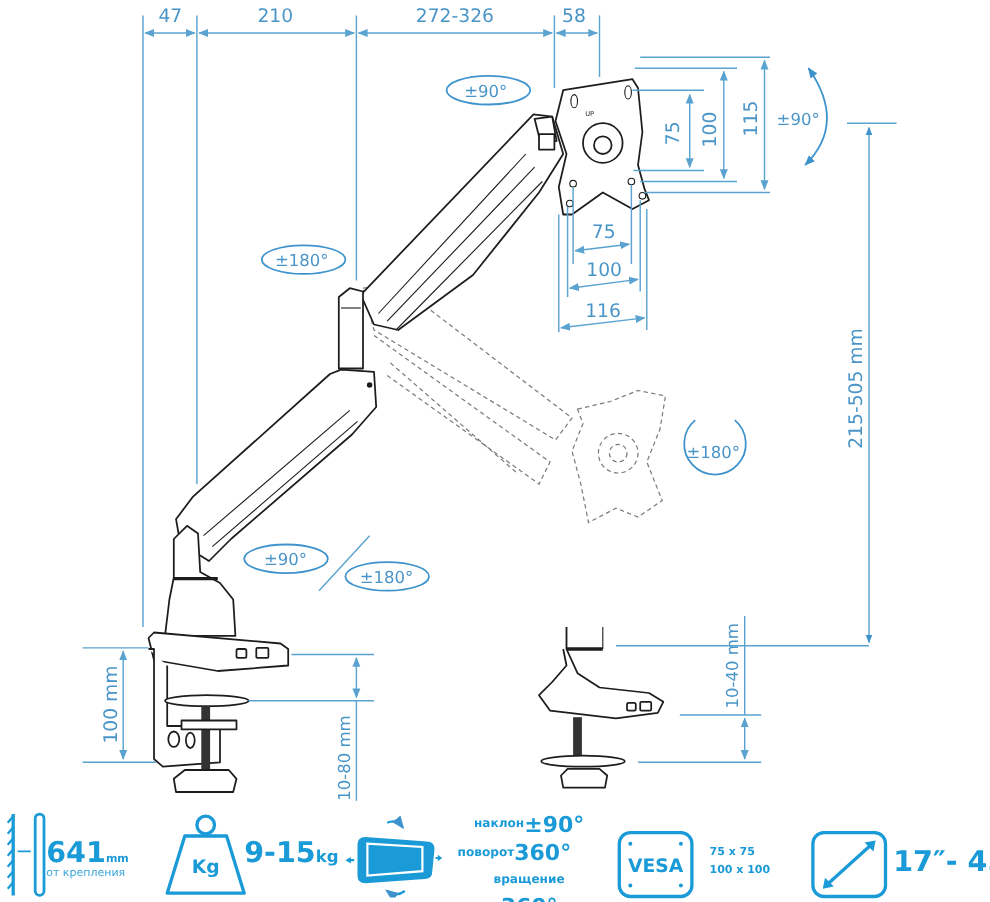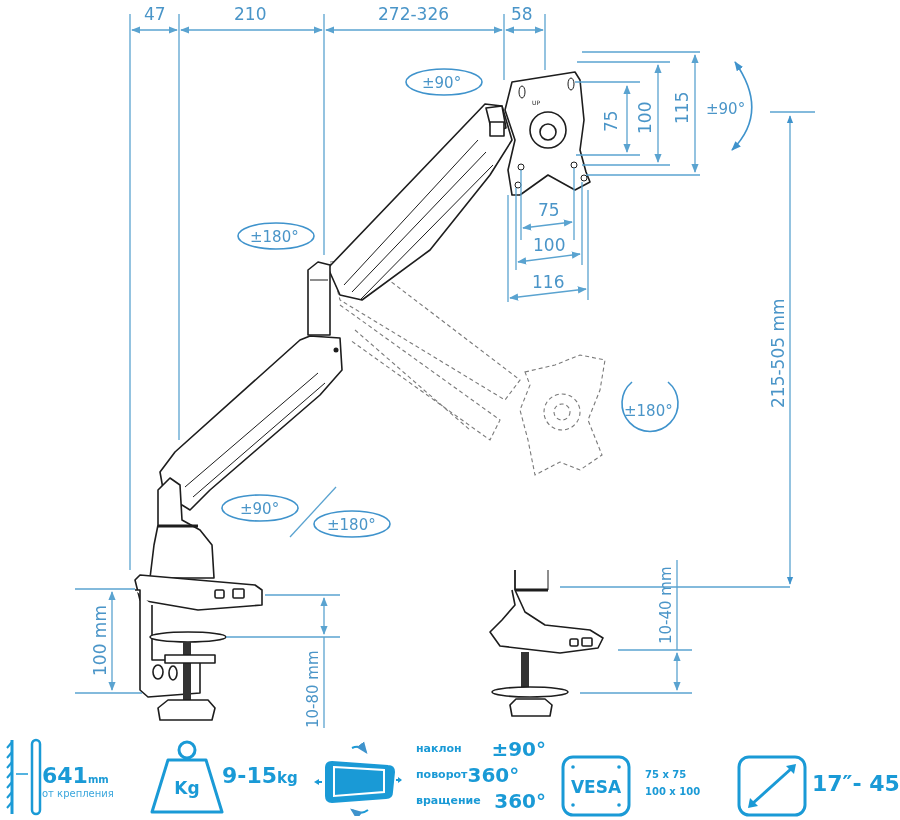--- a/index.html
+++ b/index.html
@@ -9,21 +9,21 @@
   .dimsmall { font-family:"DejaVu Sans", sans-serif; fill:#4a95c8; font-size:15px; }
   .dim { stroke:#5aa3d0; stroke-width:1.3; fill:none; }
   .arm { stroke:#1d1d1d; stroke-width:1.6; fill:#ffffff; stroke-linejoin:round; }
   .armthin { stroke:#1d1d1d; stroke-width:1; fill:none; }
   .ghost { stroke:#7a7a7a; stroke-width:1.1; fill:none; stroke-dasharray:4 3; }
   .rot { stroke:#3f93cc; stroke-width:1.6; fill:none; }
   .rottext { font-family:"DejaVu Sans", sans-serif; fill:#4a95c8; font-size:15px; }
 
   .specbar { position:absolute; left:0; top:734px; width:900px; height:86px; }
   .spec { position:absolute; color:#1a9ad6; font-family:"DejaVu Sans", sans-serif; font-weight:bold; }
-  .big { font-size:22px; line-height:24px; }
+  .big { font-size:26px; line-height:24px; }
   .small { font-size:10px; font-weight:normal; line-height:12px; color:#3aa6dc; }
   .lbl { font-size:11px; line-height:24px; }
   .val { font-size:20px; line-height:24px; }
 </style>
 </head>
 <body>
 
 <svg id="diagram" viewBox="0 0 900 820" xmlns="http://www.w3.org/2000/svg">
   <defs>
     <marker id="ah" viewBox="0 0 10 10" refX="9" refY="5" markerWidth="7" markerHeight="7" orient="auto-start-reverse">
@@ -221,29 +221,29 @@
     <path d="M20,22 L76,26 Q82,26 82,32 L80,52 Q80,58 74,58 L20,62 Q14,62 14,56 L14,28 Q14,22 20,22 z" fill="#1a9ad6" stroke="#1a9ad6" stroke-width="2"></path>
     <path d="M22,27 L72,30 L72,52 L22,56 z" fill="#1a9ad6" stroke="#ffffff" stroke-width="2"></path>
     <path d="M40,8 Q48,4 54,12" fill="none" stroke="#1a9ad6" stroke-width="2" marker-end="url(#rah)"></path>
     <path d="M56,70 Q48,76 40,70" fill="none" stroke="#1a9ad6" stroke-width="2" marker-end="url(#rah)"></path>
     <path d="M4,42 L10,42" stroke="#1a9ad6" stroke-width="2"></path>
     <path d="M2,42 L7,39 L7,45 z" fill="#1a9ad6"></path>
     <path d="M84,40 L89,40" stroke="#1a9ad6" stroke-width="2"></path>
     <path d="M90,40 L86,37 L86,43 z" fill="#1a9ad6"></path>
   </svg>
   <div class="spec" style="left:416px;top:2px;width:130px;">
-    <div style="display:flex;justify-content:space-between;height:26px;align-items:center;">
+    <div style="display:flex;justify-content:center;height:26px;align-items:center;">
       <span class="lbl">наклон</span>
       <span class="val">±90°</span>
     </div>
     <div style="display:flex;justify-content:flex-start;height:26px;align-items:center;">
       <span class="lbl">поворот</span>
       <span class="val">360°</span>
     </div>
-    <div style="display:flex;justify-content:space-between;height:26px;align-items:center;">
+    <div style="display:flex;justify-content:space-between;height:26px;align-items:center;flex-direction:column;">
       <span class="lbl">вращение</span>
       <span class="val">360°</span>
     </div>
   </div>
 
   <svg style="position:absolute;left:560px;top:20px;" width="72" height="64">
     <rect x="3" y="3" width="66" height="58" rx="10" fill="none" stroke="#1a9ad6" stroke-width="3"></rect>
     <circle cx="13" cy="13" r="1.8" fill="#1a9ad6"></circle>
       <circle cx="59" cy="13" r="1.8" fill="#1a9ad6"></circle>
     <circle cx="13" cy="51" r="1.8" fill="#1a9ad6"></circle>

